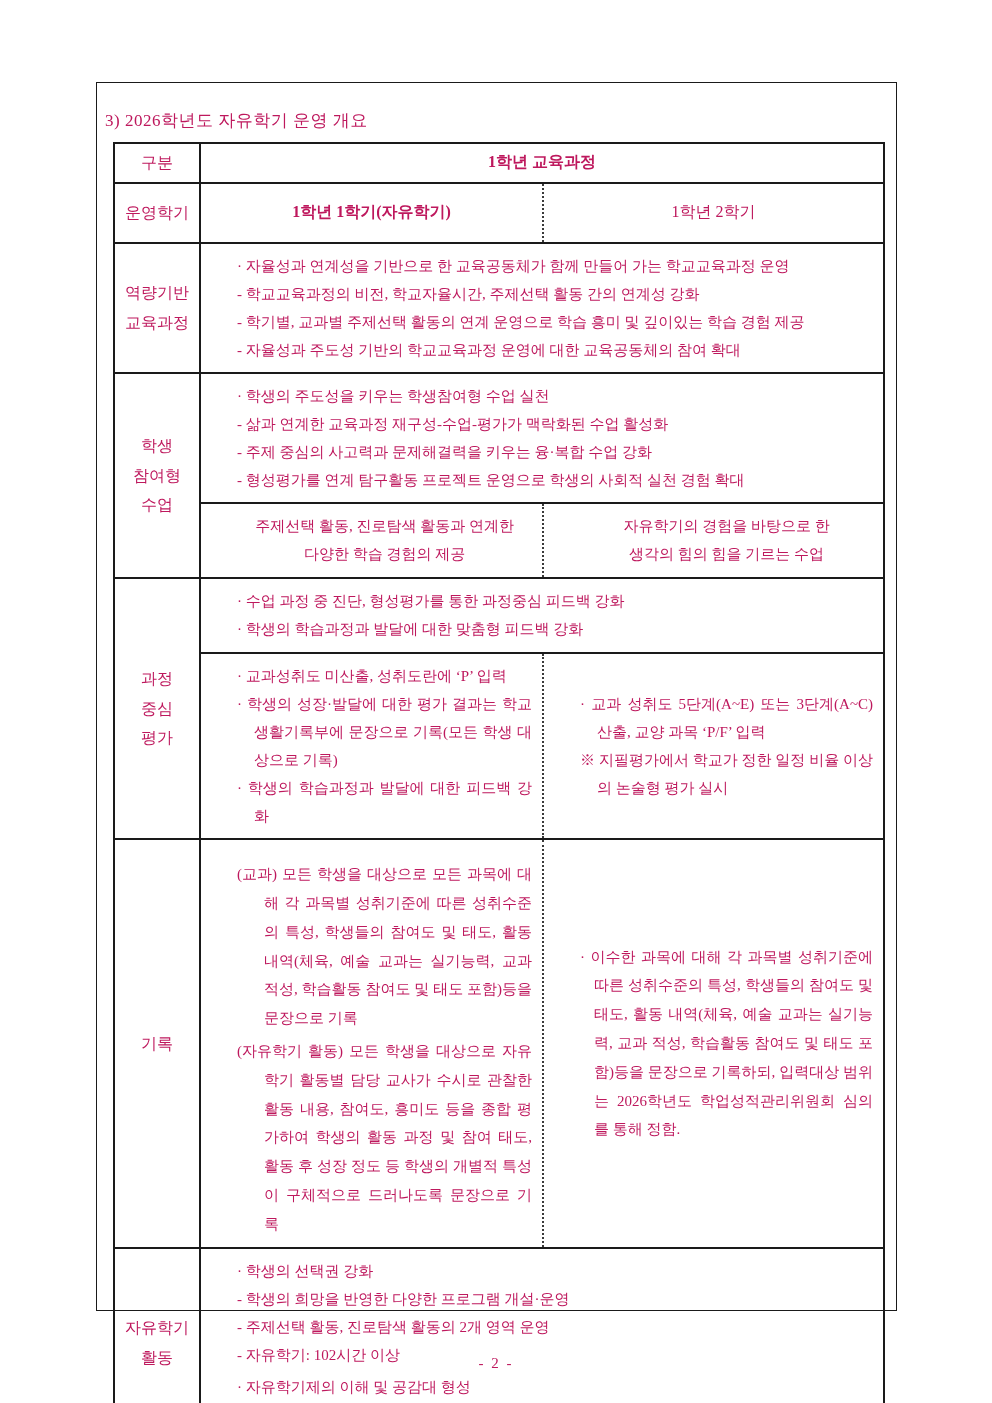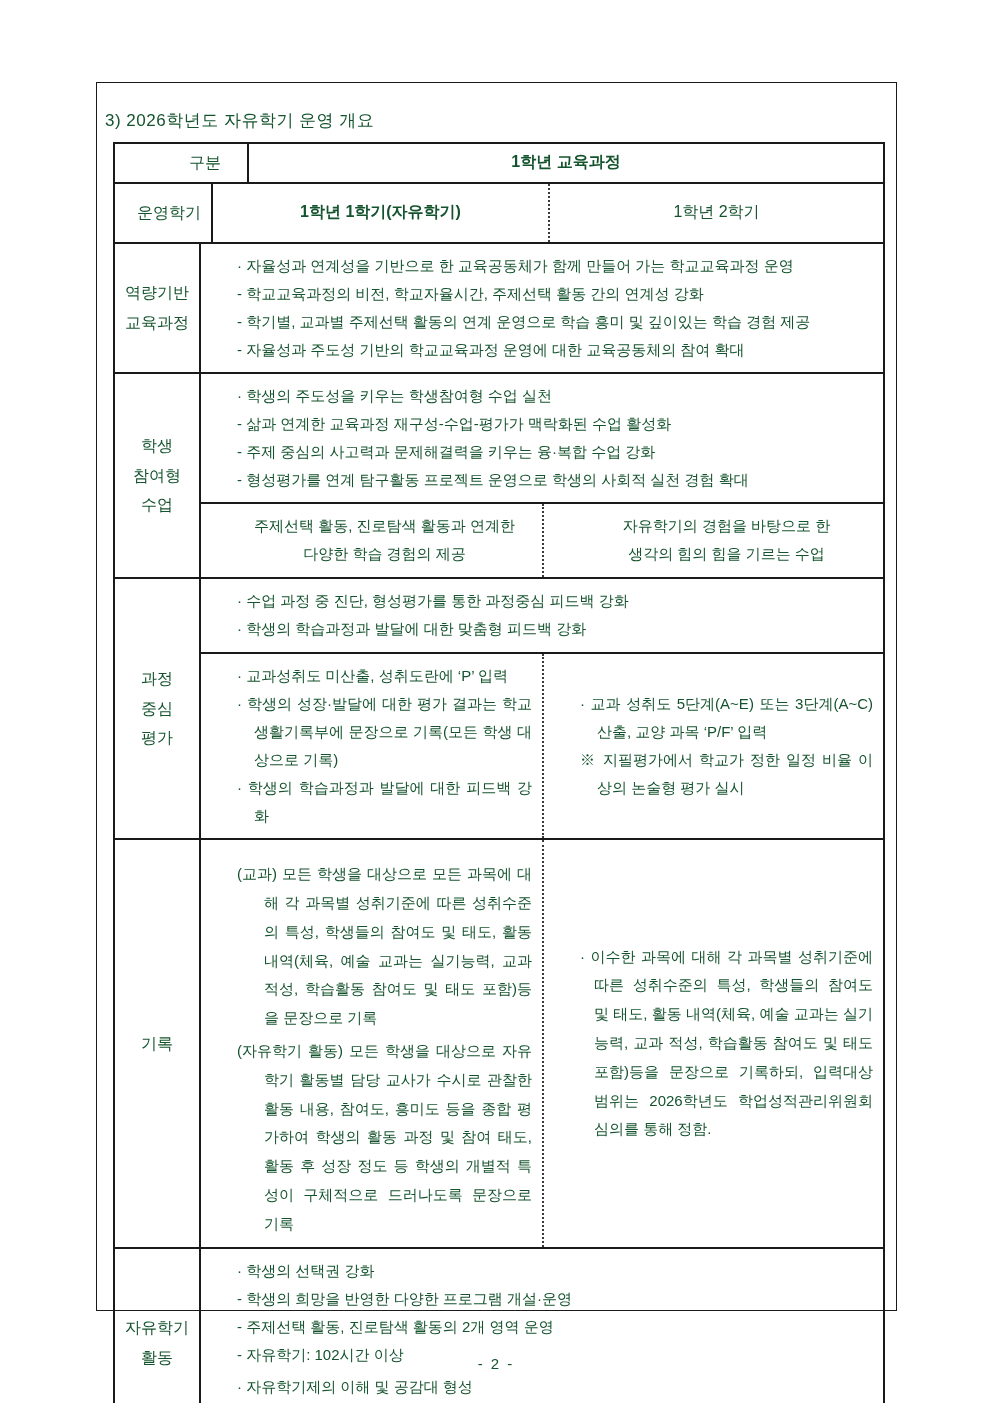--- a/index.html
+++ b/index.html
@@ -1,22 +1,22 @@
 <!DOCTYPE html>
 <html lang="ko"><head>
 <meta charset="utf-8">
 <style>
   * { margin:0; padding:0; box-sizing:border-box; }
   html,body { background:#ffffff; }
   .page {
     position:relative;
     width:992px; height:1403px;
     background:#ffffff;
-    color:#14532d;
-    font-family:Liberation Sans, sans-serif;
+    color:#be185d;
+    font-family:Liberation Serif, serif;
     font-size:15px;
     overflow:hidden;
   }
   .frame {
     position:absolute; left:96px; top:82px;
     width:801px; height:1229px;
     border:1px solid #1a1a1a;
   }
   .doc-title {
     position:absolute; left:8px; top:26px;
@@ -42,23 +42,23 @@
   .pad { padding:8px 10px 8px 8px; }
   .center-v { display:flex; flex-direction:column; justify-content:center;padding-left:36px; }
   .bl { padding-left:17px; text-indent:-17px; line-height:1.87; }
   .hang27 { padding-left:27px; text-indent:-27px;margin-top:12px; }
   .hang14 { padding-left:14px; text-indent:-14px; }
   .just { text-align:justify; }
   .twocol { display:flex; border-top:2px solid #1a1a1a; }
   .twocol > .half { width:50%; flex:0 0 50%; min-width:0;justify-content:center; }
   .twocol > .half.rt, .dot-rt { border-left:2px dotted #3a3a3a; }
   .cen { text-align:center; line-height:1.9; }
-  .hdr-row { min-height:31px;padding-left:48px; }
+  .hdr-row { min-height:31px; }
   .hdr-val { display:flex; align-items:center; justify-content:center; font-size:16px; font-weight:bold; }
-  .sem-row { min-height:60px;padding-left:12px; }
+  .sem-row { min-height:60px; }
   .sem-cell { display:flex; align-items:center; justify-content:center; font-size:16px; width:50%; flex:0 0 50%; }
   .sem-first { font-weight:bold; }
   .r-comp { min-height:113px; }
   .r-part-top { min-height:116px; }
   .r-part-sub { min-height:73px; }
   .r-asm-top { min-height:73px; }
   .r-asm-sub { min-height:175px; }
   .r-rec { min-height:306px; }
   .r-rec .content { flex-direction:row; }
   .rec-left { width:50%; flex:0 0 50%; min-width:0; }

